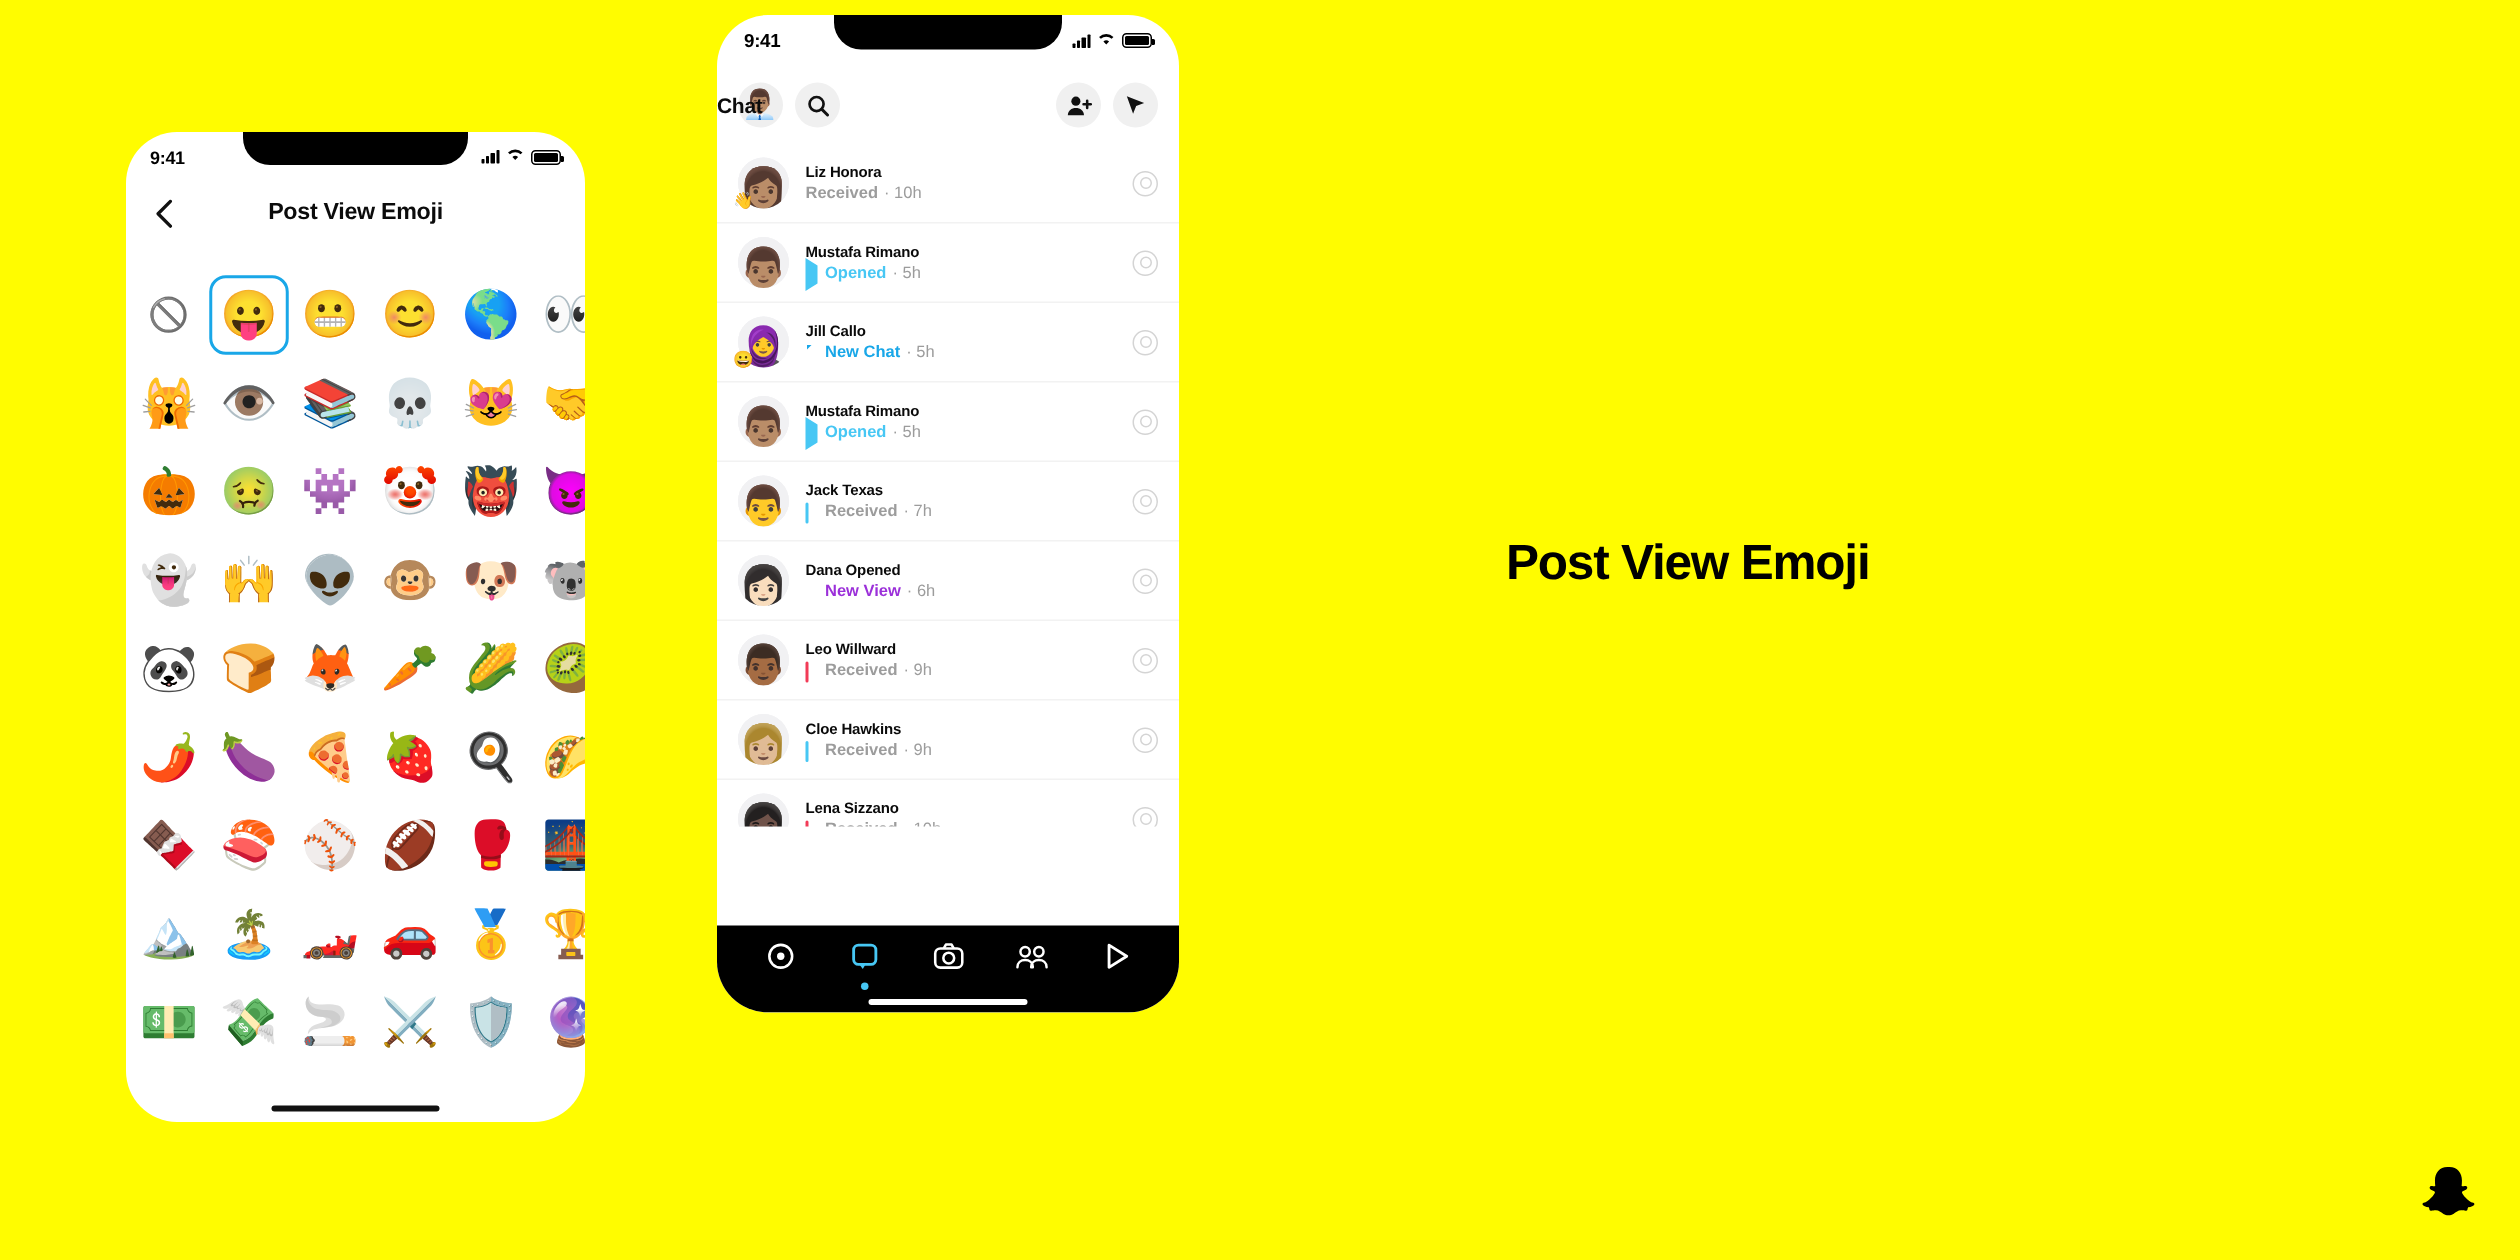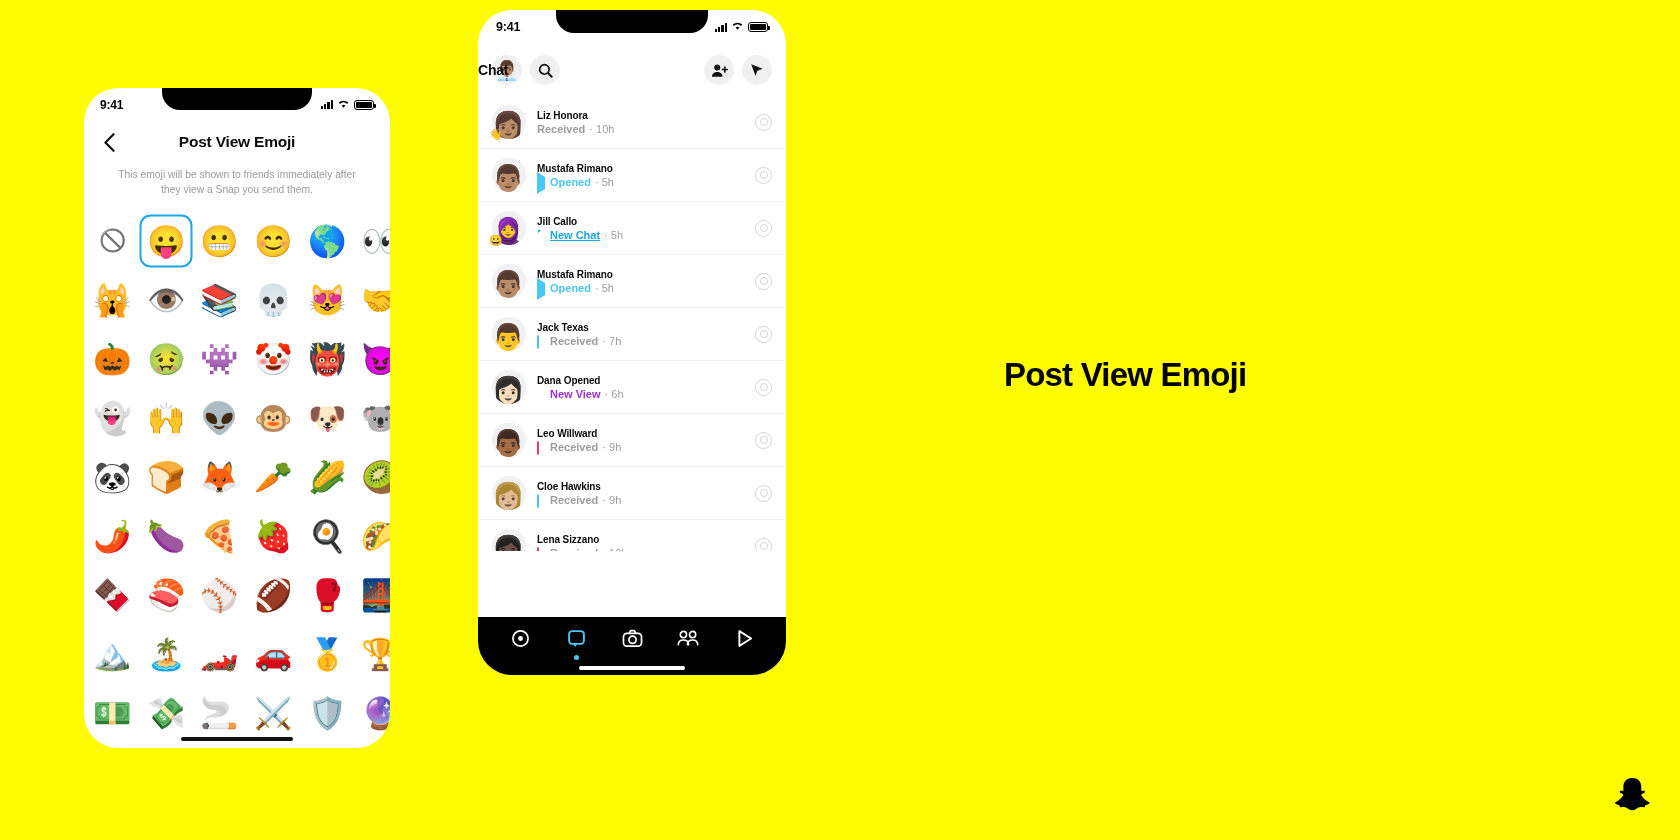--- a/index.html
+++ b/index.html
@@ -316,21 +316,20 @@
 
     <div class="pv-header">
       <div class="pv-back">
         <svg width="11" height="19" viewBox="0 0 11 19">
           <path d="M9.6 1.2 1.4 9.5l8.2 8.3" fill="none" stroke="#111" stroke-width="2.2" stroke-linecap="round" stroke-linejoin="round"></path>
         </svg>
       </div>
       <div class="pv-title">Post View Emoji</div>
     </div>
 
-    <div class="pv-sub">This emoji will be shown to friends immediately after they view a Snap you send them.</div>
 
     <div class="emoji-grid" id="emoji-grid">
         <div class="emoji-cell noemoji">
           <span style="filter: grayscale(1); opacity: 0.85;">🚫</span>
         </div>
         <div class="emoji-cell selected">
           <span>😛</span>
         </div>
         <div class="emoji-cell">
           <span>😬</span>
@@ -576,21 +575,21 @@
         </div>
         <div class="chat-row">
           <div class="row-avatar">
             <div class="inner">🧕</div>
             <div class="row-badge">😀</div>
           </div>
           <div class="row-text">
             <div class="row-name">Jill Callo</div>
             <div class="row-status">
               <span class="st-icon" style="color: rgb(25, 167, 232);"><span class="chat-bubble"></span></span>
-              <span class="st-label" style="color: rgb(25, 167, 232); text-decoration: underline;">New Chat</span>
+              <span class="st-label" style="color: rgb(25, 167, 232);">New Chat</span>
               <span class="st-meta"> · 5h</span>
             </div>
           </div>
           <div class="row-cam"></div>
         </div>
         <div class="chat-row">
           <div class="row-avatar">
             <div class="inner">👨🏽</div>
           </div>
           <div class="row-text">

